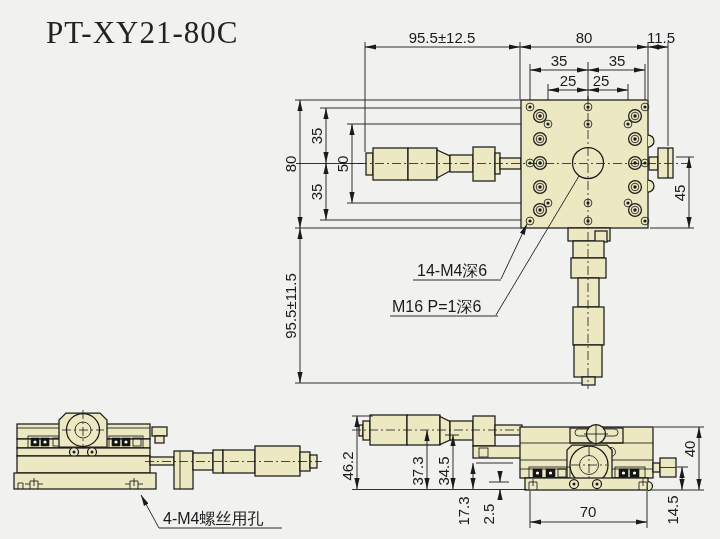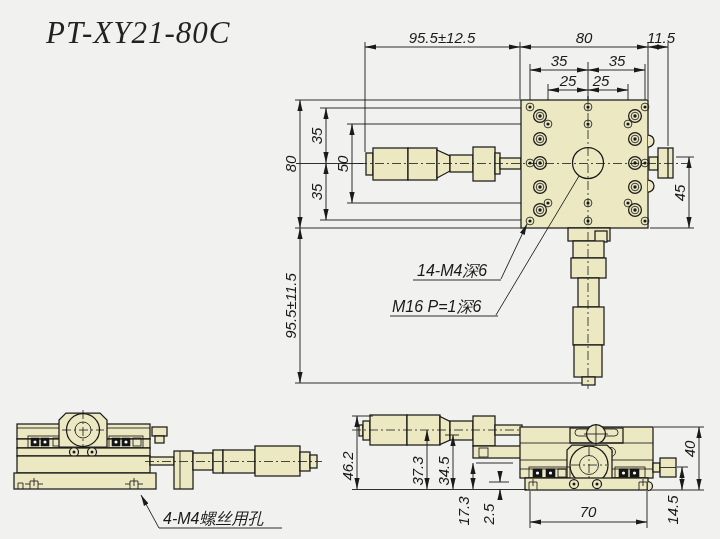--- a/index.html
+++ b/index.html
@@ -2,21 +2,21 @@
 <html><head>
 <meta charset="utf-8">
 <style>
   :root{
     --bg:#f1f1ef;
     --fill:#ece9c2;
     --line:#1a1a1a;
   }
   html,body{margin:0;padding:0;background:var(--bg);}
   .stage{position:relative;width:720px;height:539px;background:var(--bg);overflow:hidden;
-         font-family:"Liberation Sans", sans-serif;font-style:italic;}
+         font-family:"Liberation Sans", sans-serif;}
   svg{display:block}
   .fillpart{fill:var(--fill);stroke:var(--line);stroke-width:1.25;stroke-linejoin:miter;}
   .outline{fill:none;stroke:var(--line);stroke-width:1.25;}
   .thin{fill:none;stroke:var(--line);stroke-width:0.85;}
   .cl{fill:none;stroke:var(--line);stroke-width:0.8;stroke-dasharray:9 3 2 3;}
   .dimline{fill:none;stroke:var(--line);stroke-width:0.9;}
   .dot{fill:var(--line);stroke:none;}
   .bdot{fill:#ffffff;stroke:none;}
   .bearing{fill:#141414;stroke:var(--line);stroke-width:0.6;}
   text.dim{font-size:15px;fill:var(--line);font-family:"Liberation Sans", sans-serif;}

